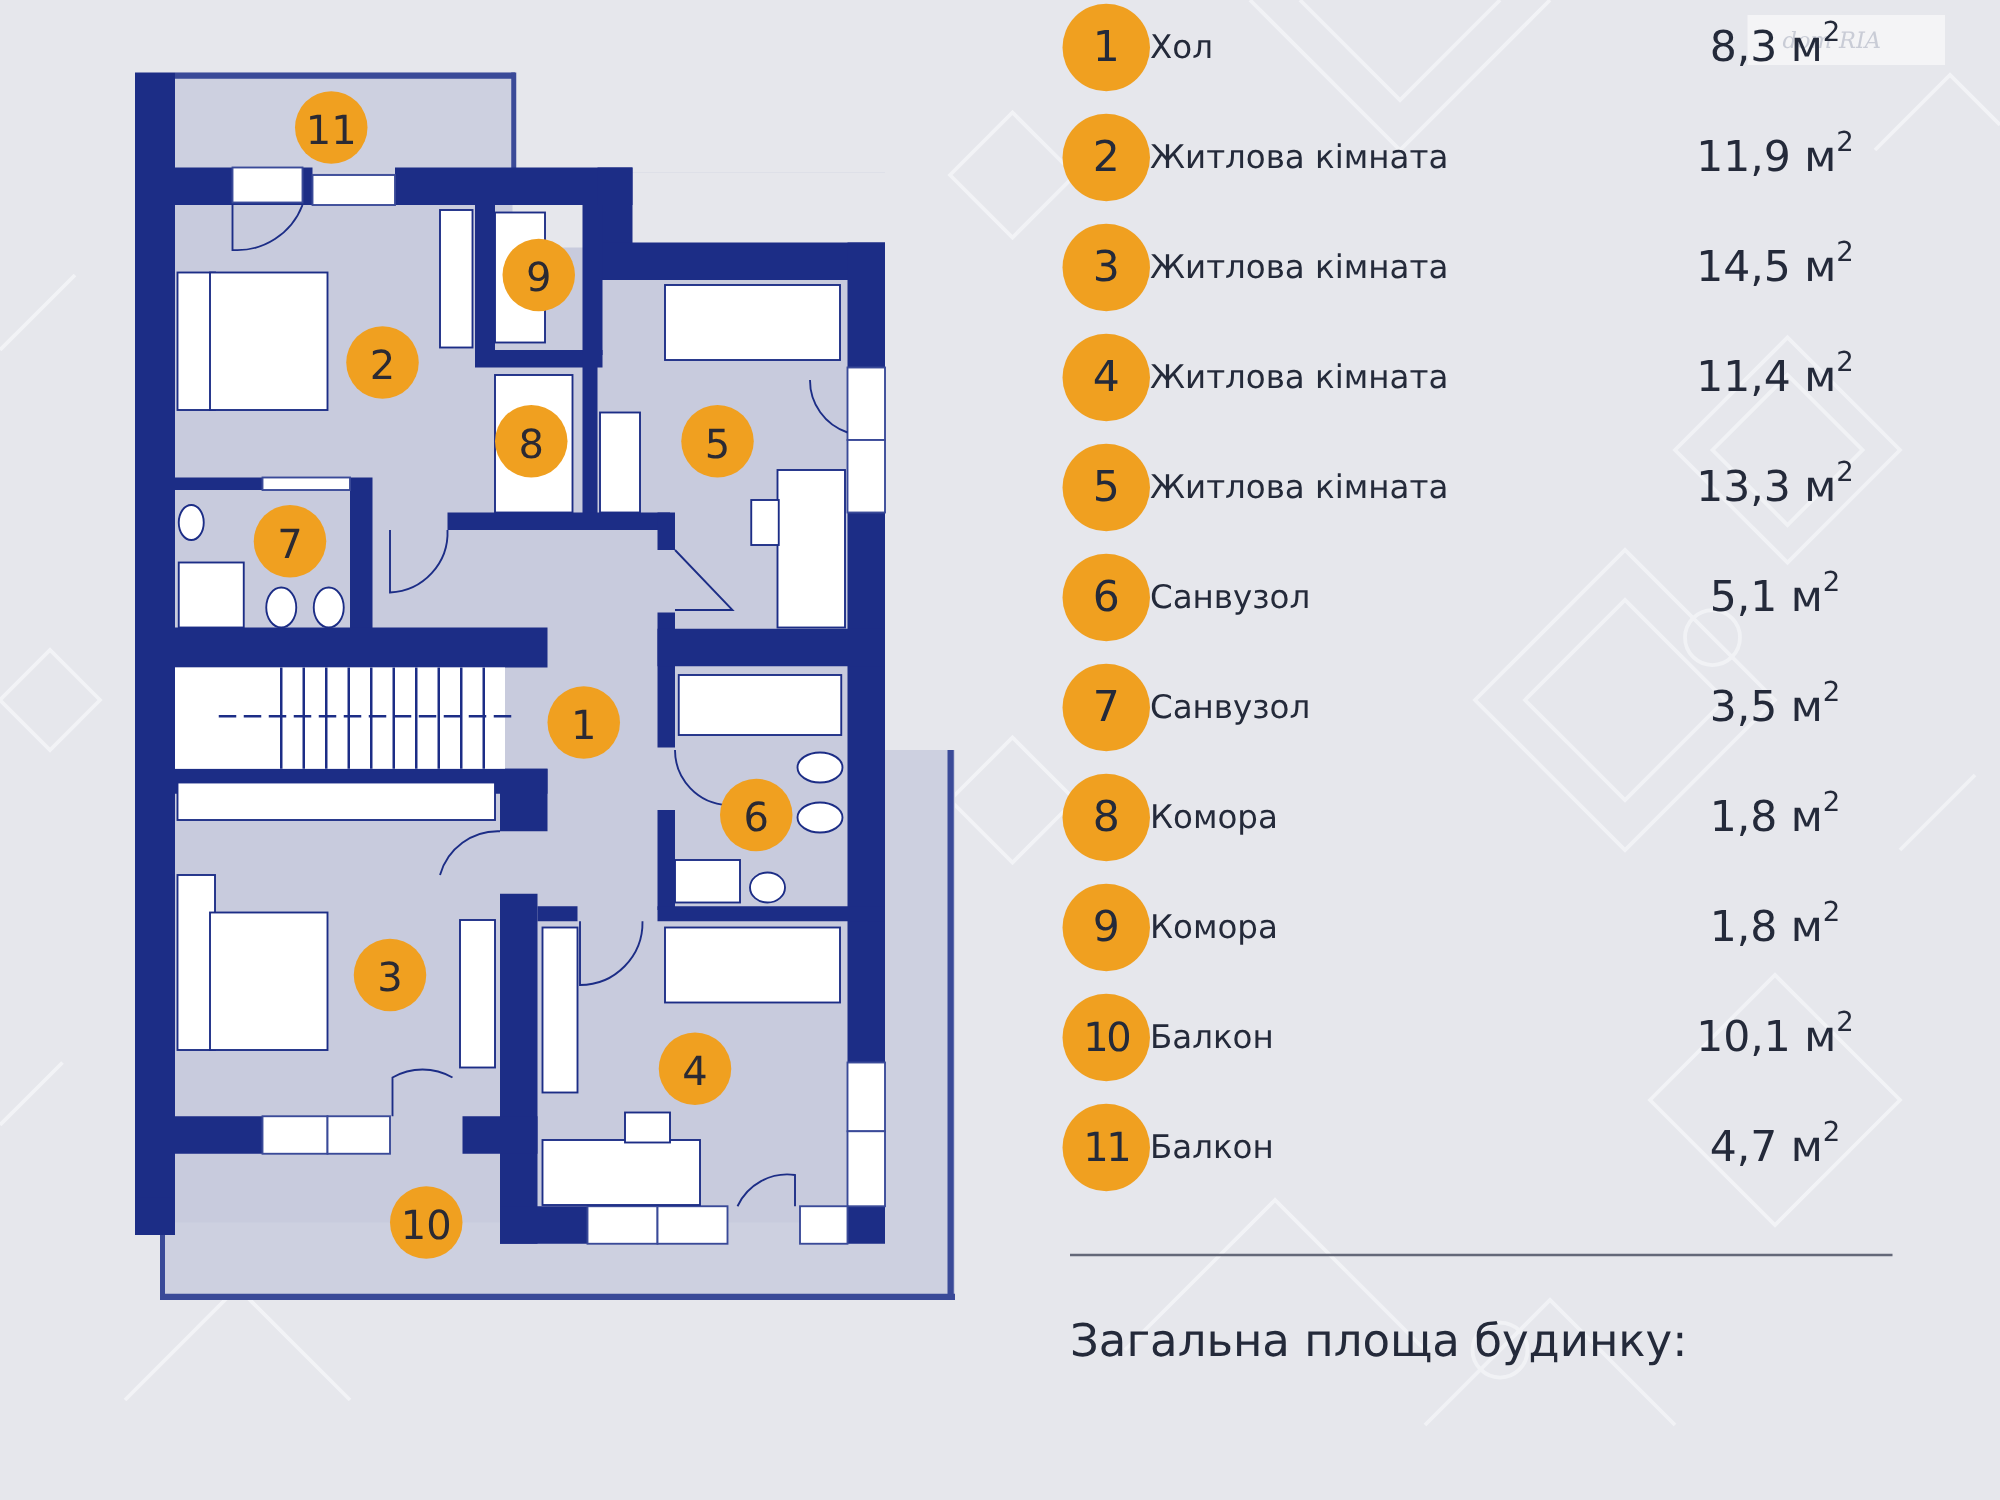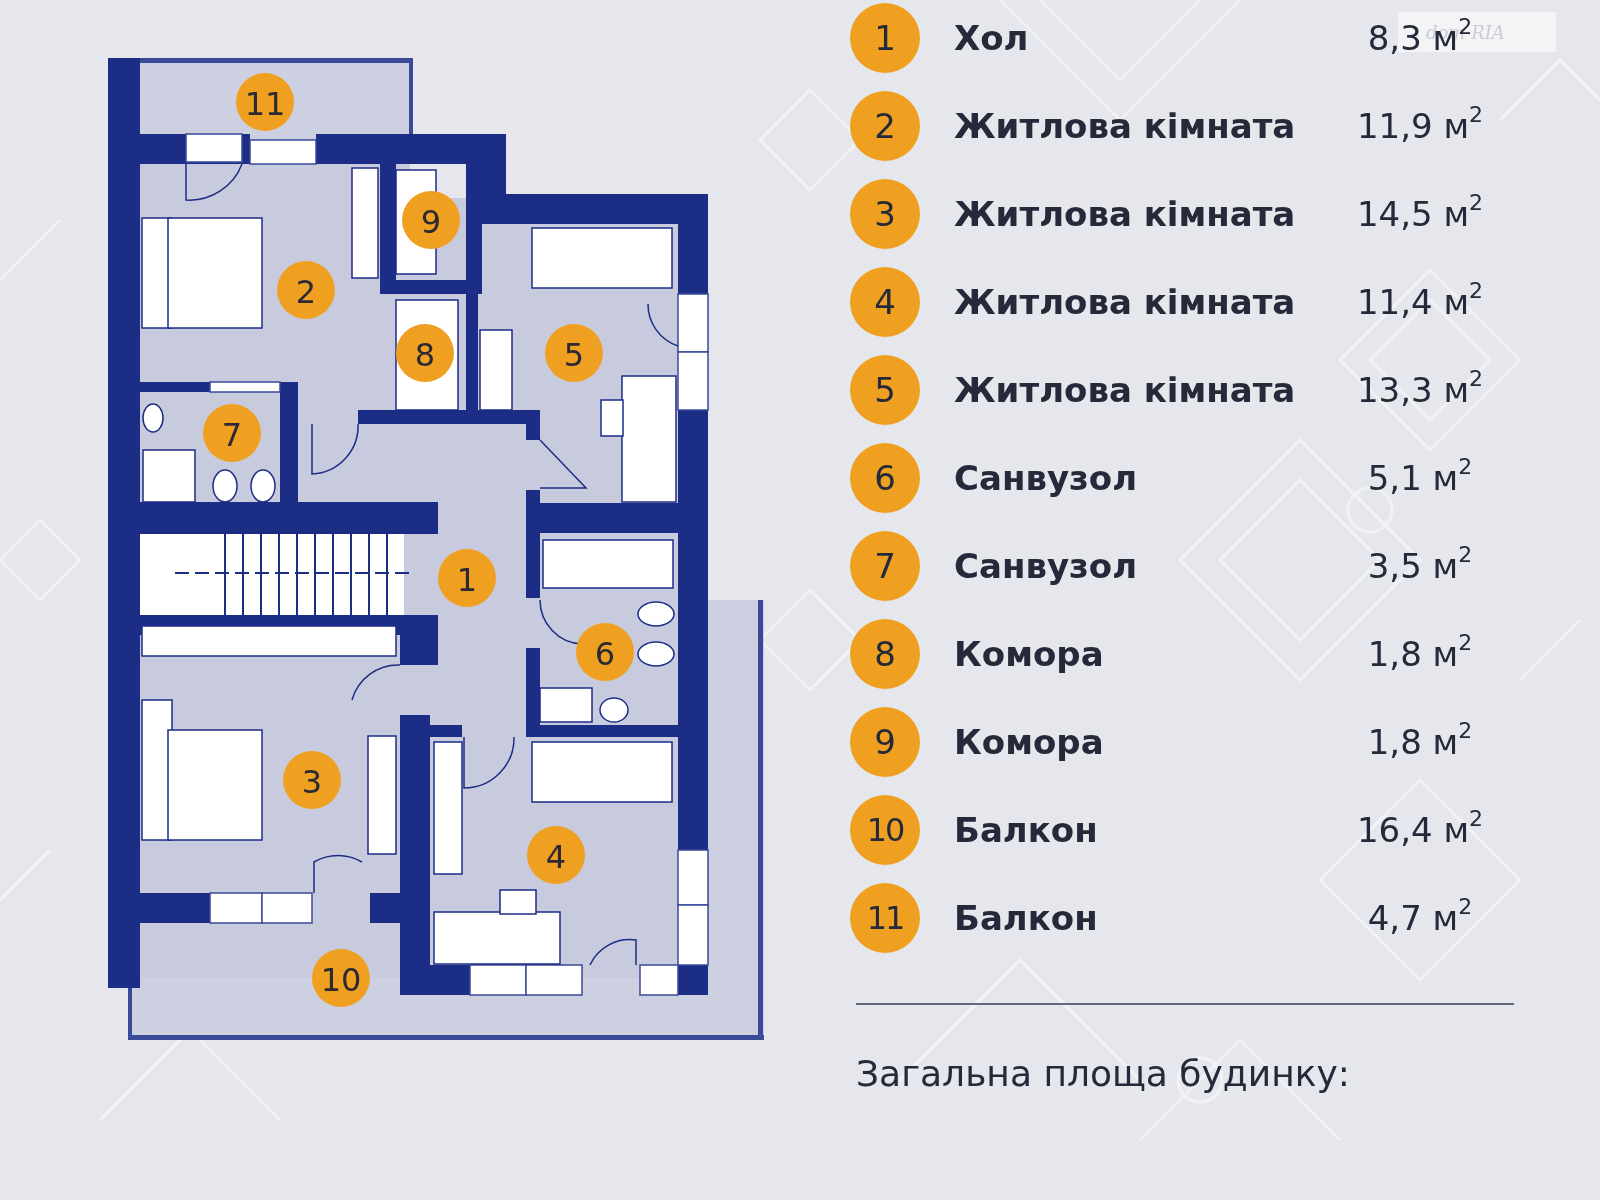--- a/index.html
+++ b/index.html
@@ -3,21 +3,21 @@
 <meta charset="utf-8">
 <style>
   html,body{margin:0;padding:0;}
   body{width:1600px;height:1200px;overflow:hidden;background:#e6e7ec;font-family:"DejaVu Sans","Liberation Sans",sans-serif;color:#242a3a;position:relative;}
   .bgpat{position:absolute;inset:0;pointer-events:none;}
   #plan{position:absolute;left:0;top:0;width:820px;height:1080px;}
   .legend{position:absolute;left:850px;top:0;width:670px;}
   .row{position:absolute;left:0;height:72px;width:670px;display:flex;align-items:center;}
   .badge{width:70px;height:70px;border-radius:50%;background:#f0a020;display:flex;align-items:center;justify-content:center;font-size:34px;font-weight:normal;color:#242a3a;flex:none;}
   .badge.two{font-size:32px;letter-spacing:-2px;}
-  .rname{margin-left:34px;font-size:34px;flex:1;white-space:nowrap;font-weight:bold;}
+  .rname{font-size:26px;flex:1;white-space:nowrap;}
   .rarea{font-size:34px;text-align:center;width:200px;white-space:nowrap;}
   .rarea sup{font-size:22px;vertical-align:top;position:relative;top:-4px;}
   .divider{position:absolute;left:856px;top:1003px;width:658px;height:2px;background:#646878;}
   .total{position:absolute;left:856px;top:1045px;font-size:36px;font-weight:normal;line-height:58px;color:#242a3a;}
   .total sup{font-size:22px;vertical-align:top;position:relative;top:-2px;}
   .wm{position:absolute;left:1398px;top:12px;width:158px;height:40px;background:rgba(255,255,255,0.55);display:flex;align-items:center;padding-right:10px;box-sizing:border-box;color:#c9ccd6;font-size:18px;font-style:italic;font-family:"DejaVu Serif",serif;padding-left:28px;}
   .pbadge{font-family:"DejaVu Sans",sans-serif;font-size:32px;fill:#2b2a33;text-anchor:middle;dominant-baseline:central;}
 </style>
 </head>
 <body>
@@ -237,21 +237,21 @@
       <div class="rarea"><span>1,8 м</span><sup>2</sup></div>
     </div>
     <div class="row" style="top: 706px;">
       <div class="badge">9</div>
       <div class="rname">Комора</div>
       <div class="rarea"><span>1,8 м</span><sup>2</sup></div>
     </div>
     <div class="row" style="top: 794px;">
       <div class="badge two">10</div>
       <div class="rname">Балкон</div>
-      <div class="rarea"><span>16,4 м</span><sup>2</sup></div>
+      <div class="rarea"><span>10,1 м</span><sup>2</sup></div>
     </div>
     <div class="row" style="top: 882px;">
       <div class="badge two">11</div>
       <div class="rname">Балкон</div>
       <div class="rarea"><span>4,7 м</span><sup>2</sup></div>
     </div>
   </div>
 
 <div class="divider"></div>
 

